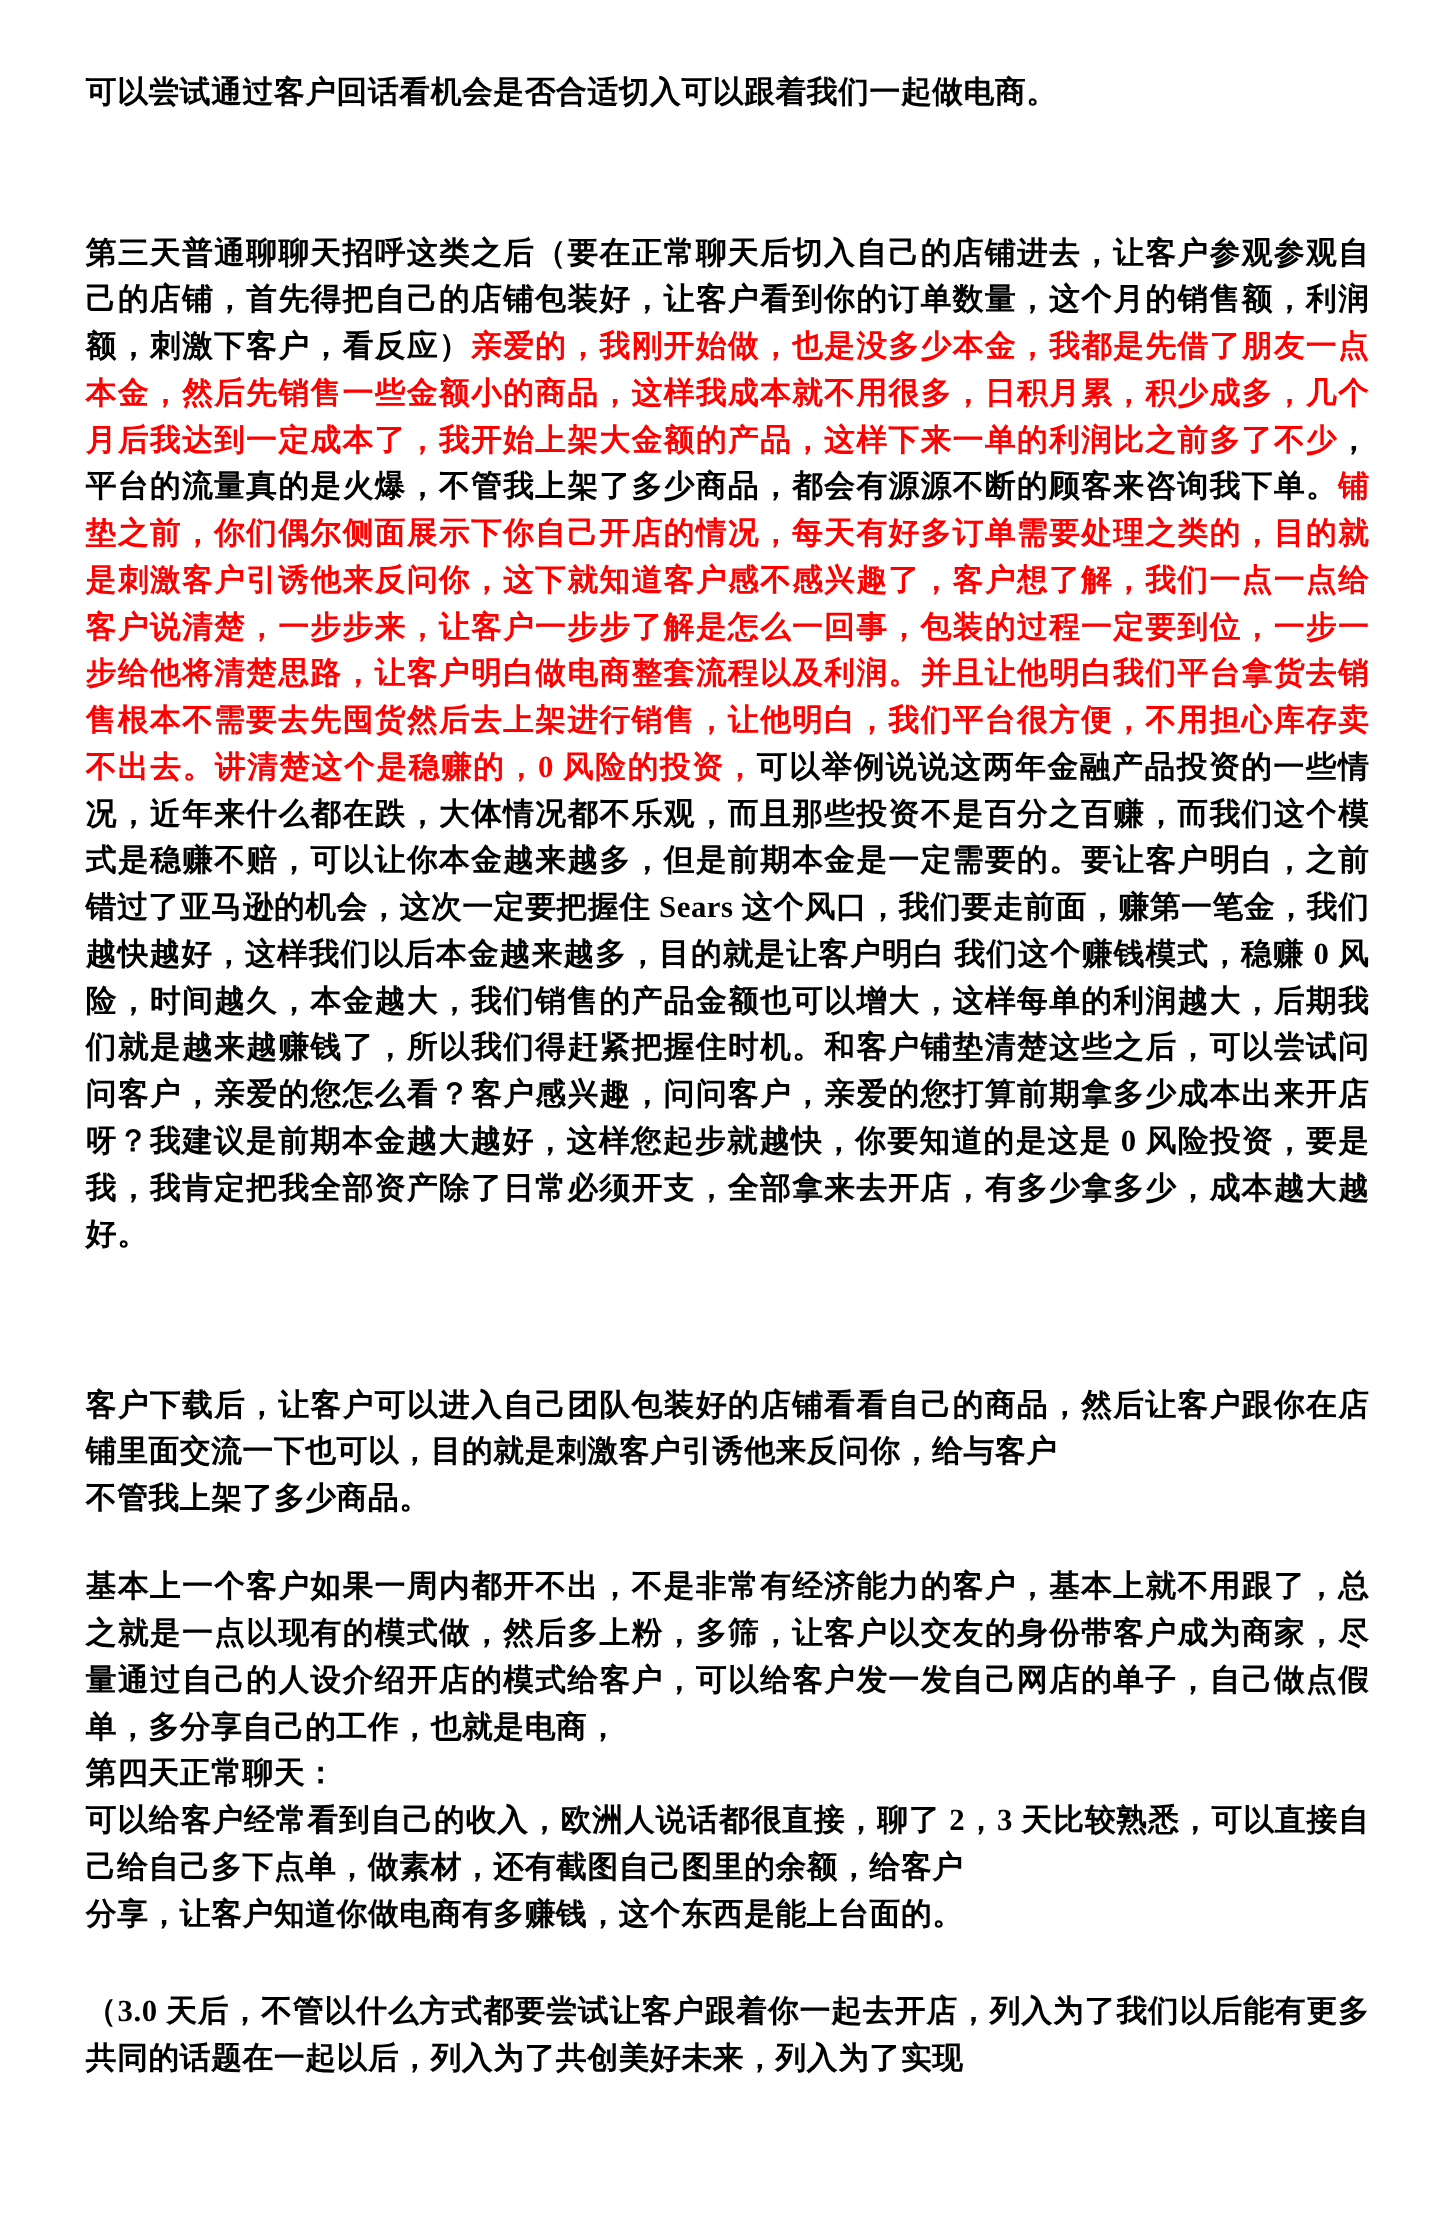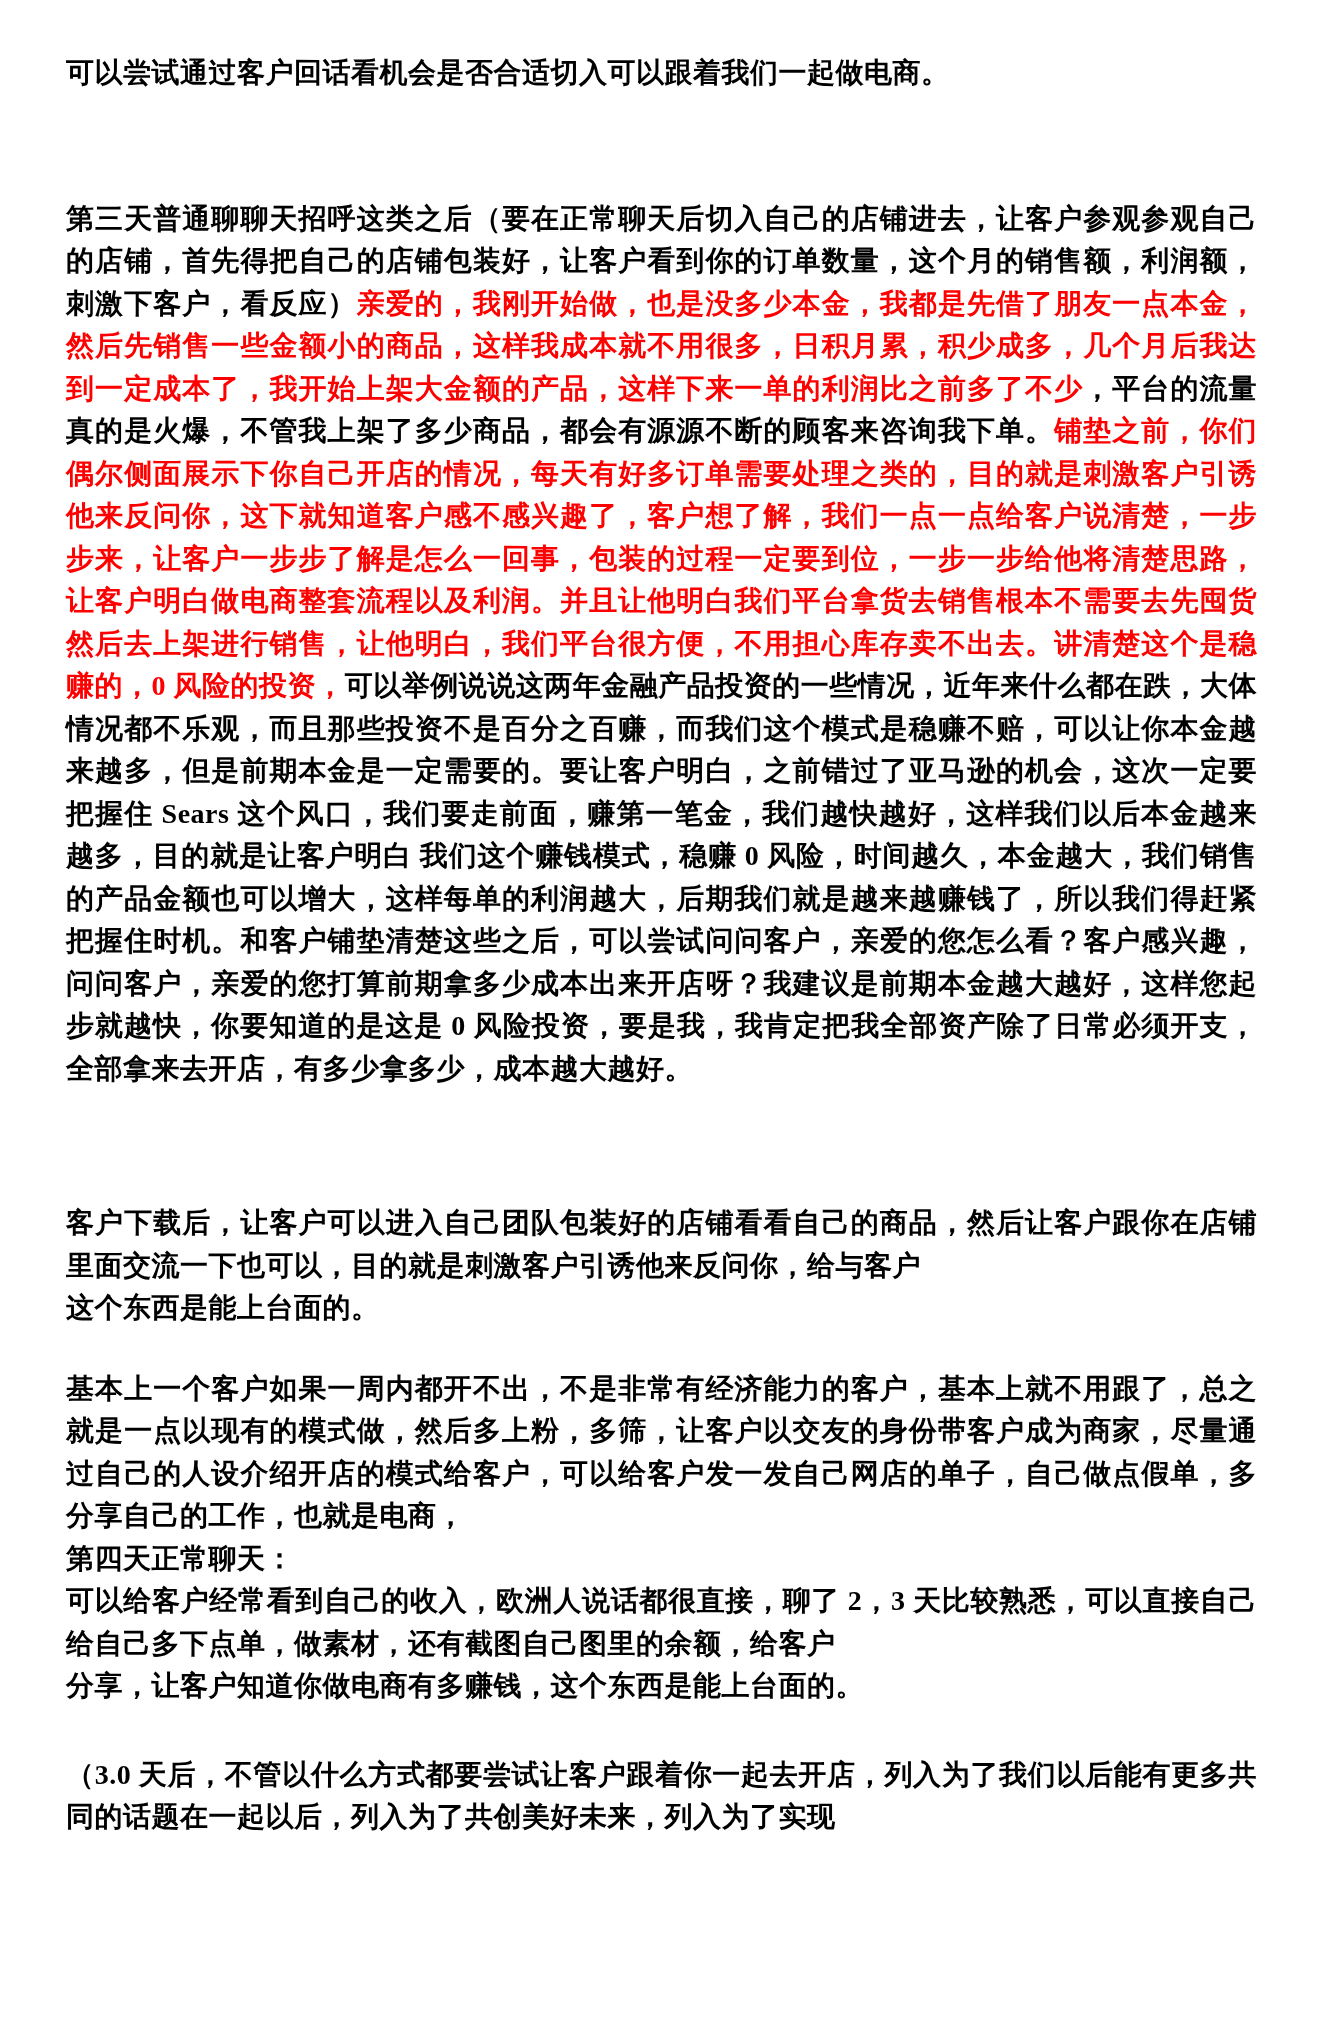--- a/index.html
+++ b/index.html
@@ -16,21 +16,21 @@
     padding: 52px 66px 0 66px;
     overflow: hidden;
     font-family: "Liberation Serif", "DejaVu Serif", serif;
     font-weight: bold;
     font-size: 28px;
     line-height: 42.5px;
     color: var(--ink, #000000);
     letter-spacing: 0.5px;
   }
   .para {
-    margin: 0;
+    margin: 12px;
     text-align: justify;
   }
   .para .line {
     text-align: justify;
   }
   .run-black { color: var(--ink, #000000); }
   .run-red   { color: var(--accent-red, #ff0000); }
 
   .p1 { margin-bottom: 103px; }
   .p3 { margin-top: 112px; }
@@ -45,21 +45,21 @@
   <p class="para p1">
     <span class="run-black">可以尝试通过客户回话看机会是否合适切入可以跟着我们一起做电商。</span>
   </p>
 
   <p class="para p2">
     <span class="run-black">第三天普通聊聊天招呼这类之后（要在正常聊天后切入自己的店铺进去，让客户参观参观自己的店铺，首先得把自己的店铺包装好，让客户看到你的订单数量，这个月的销售额，利润额，刺激下客户，看反应）</span><span class="run-red">亲爱的，我刚开始做，也是没多少本金，我都是先借了朋友一点本金，然后先销售一些金额小的商品，这样我成本就不用很多，日积月累，积少成多，几个月后我达到一定成本了，我开始上架大金额的产品，这样下来一单的利润比之前多了不少</span><span class="run-black">，平台的流量真的是火爆，不管我上架了多少商品，都会有源源不断的顾客来咨询我下单。</span><span class="run-red">铺垫之前，你们偶尔侧面展示下你自己开店的情况，每天有好多订单需要处理之类的，目的就是刺激客户引诱他来反问你，这下就知道客户感不感兴趣了，客户想了解，我们一点一点给客户说清楚，一步步来，让客户一步步了解是怎么一回事，包装的过程一定要到位，一步一步给他将清楚思路，让客户明白做电商整套流程以及利润。并且让他明白我们平台拿货去销售根本不需要去先囤货然后去上架进行销售，让他明白，我们平台很方便，不用担心库存卖不出去。讲清楚这个是稳赚的，0 风险的投资，</span><span class="run-black">可以举例说说这两年金融产品投资的一些情况，近年来什么都在跌，大体情况都不乐观，而且那些投资不是百分之百赚，而我们这个模式是稳赚不赔，可以让你本金越来越多，但是前期本金是一定需要的。要让客户明白，之前错过了亚马逊的机会，这次一定要把握住 Sears 这个风口，我们要走前面，赚第一笔金，我们越快越好，这样我们以后本金越来越多，目的就是让客户明白 我们这个赚钱模式，稳赚 0 风险，时间越久，本金越大，我们销售的产品金额也可以增大，这样每单的利润越大，后期我们就是越来越赚钱了，所以我们得赶紧把握住时机。和客户铺垫清楚这些之后，可以尝试问问客户，亲爱的您怎么看？客户感兴趣，问问客户，亲爱的您打算前期拿多少成本出来开店呀？我建议是前期本金越大越好，这样您起步就越快，你要知道的是这是 0 风险投资，要是我，我肯定把我全部资产除了日常必须开支，全部拿来去开店，有多少拿多少，成本越大越好。</span>
   </p>
 
   <div class="para p3">
     <div class="line">客户下载后，让客户可以进入自己团队包装好的店铺看看自己的商品，然后让客户跟你在店铺里面交流一下也可以，目的就是刺激客户引诱他来反问你，给与客户</div>
-    <div class="line">这个东西是能上台面的。</div>
+    <div class="line">不管我上架了多少商品。</div>
   </div>
 
   <div class="para p4">
     <div class="line">基本上一个客户如果一周内都开不出，不是非常有经济能力的客户，基本上就不用跟了，总之就是一点以现有的模式做，然后多上粉，多筛，让客户以交友的身份带客户成为商家，尽量通过自己的人设介绍开店的模式给客户，可以给客户发一发自己网店的单子，自己做点假单，多分享自己的工作，也就是电商，</div>
     <div class="line">第四天正常聊天：</div>
     <div class="line">可以给客户经常看到自己的收入，欧洲人说话都很直接，聊了 2，3 天比较熟悉，可以直接自己给自己多下点单，做素材，还有截图自己图里的余额，给客户</div>
     <div class="line">分享，让客户知道你做电商有多赚钱，这个东西是能上台面的。</div>
   </div>
 
   <div class="para p5">

